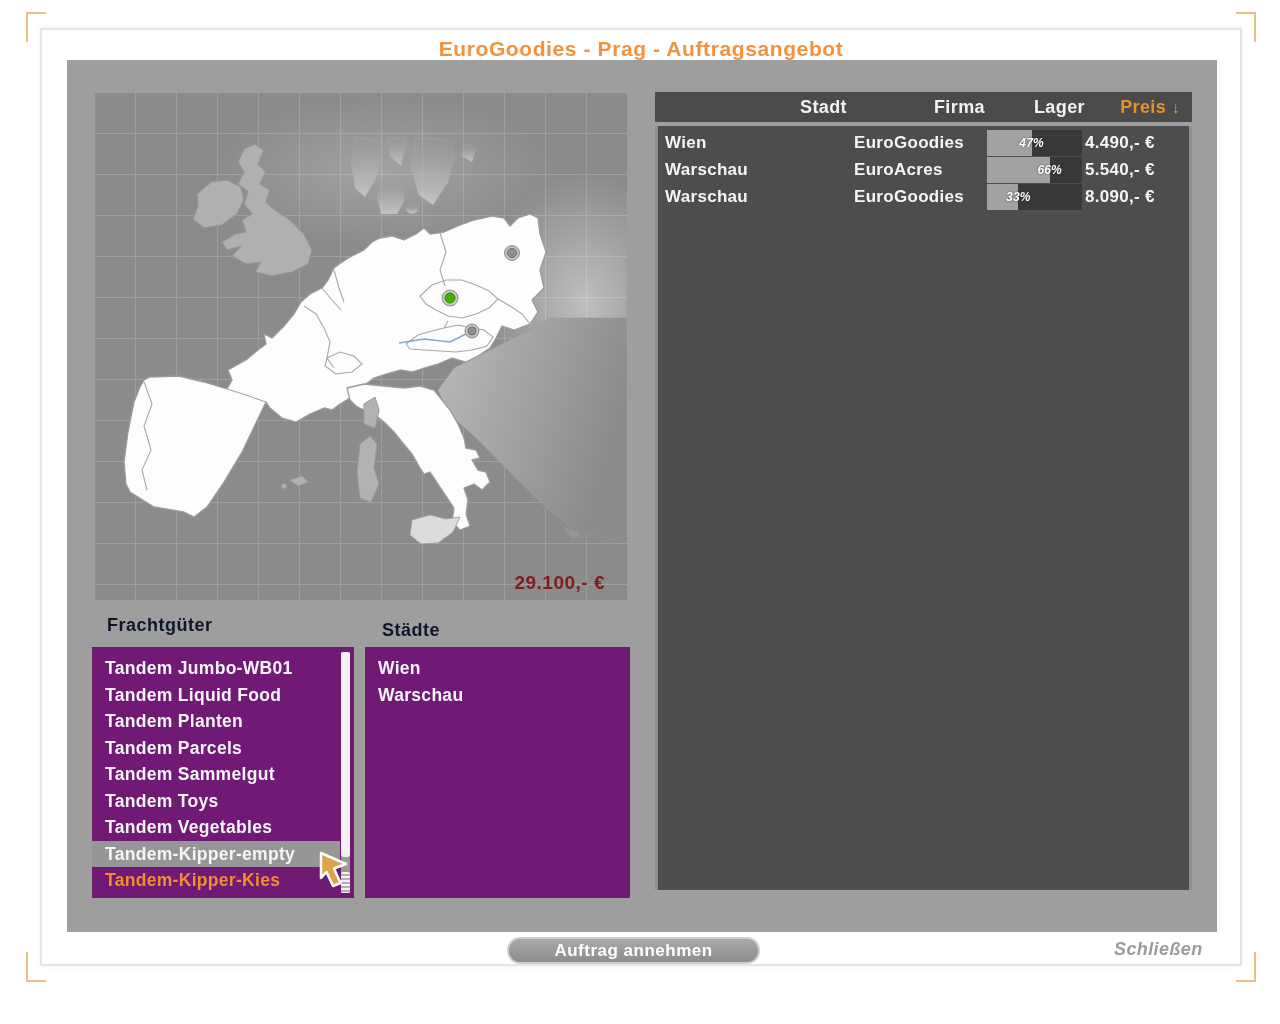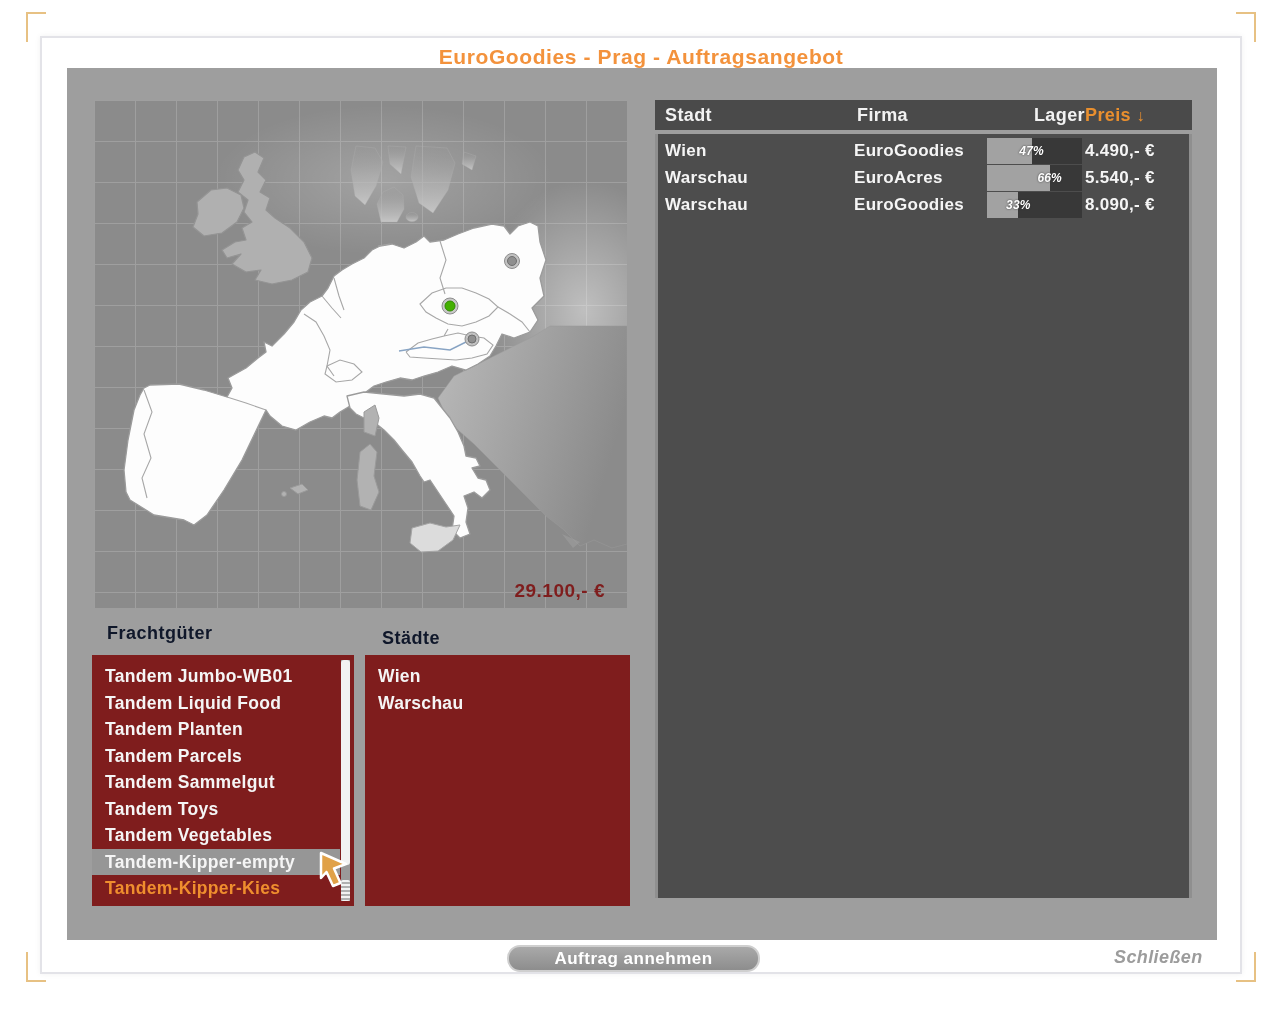--- a/index.html
+++ b/index.html
@@ -7,56 +7,56 @@
     font-family:"Liberation Sans", sans-serif; font-weight:700; }
 
   
   .bracket { position:absolute; width:20px; height:30px; }
   .bracket.tl { left:26px; top:12px;  border-left:2px solid #e7c183; border-top:2px solid #e7c183; }
   .bracket.tr { left:1236px; top:12px; border-right:2px solid #e7c183; border-top:2px solid #e7c183; }
   .bracket.bl { left:26px; top:952px; border-left:2px solid #e7c183; border-bottom:2px solid #e7c183; }
   .bracket.br { left:1236px; top:952px; border-right:2px solid #e7c183; border-bottom:2px solid #e7c183; }
 
   .dialog { position:absolute; left:40px; top:28px; width:1202px; height:938px;
-    background:#ffffff; border:2px solid #e3e3e8; box-shadow:0 0 6px rgba(0,0,0,.06);margin-top:8px; }
+    background:#ffffff; border:2px solid #e3e3e8; box-shadow:0 0 6px rgba(0,0,0,.06); }
 
   .title { position:absolute; left:0; top:7px; width:100%; text-align:center;
     color:#f3923c; font-size:21px; letter-spacing:.6px; }
 
   .panel { position:absolute; left:25px; top:30px; width:1150px; height:872px; background:#9e9e9e; }
 
   
   .map { position:absolute; left:27px; top:32px; width:533px; height:508px; overflow:hidden; }
   .map svg { display:block; }
   .map-price { position:absolute; right:22px; bottom:6px; color:#7f1d1d; font-size:19px; letter-spacing:.5px; }
 
   
   .offers { position:absolute; left:588px; top:32px; width:537px; }
   .t-head { display:grid; grid-template-columns:192px 138px 100px 1fr; align-items:center;
     height:30px; background:#4a4a4a; color:#f2f2f2; font-size:18px; letter-spacing:.4px; }
-  .t-head .h { padding-left:10px; }
+  .t-head .h { padding-left:10px;text-align:right; }
   .t-head .h.lager { text-align:right; padding-left:0; }
-  .t-head .h.preis { text-align:left; padding-right:12px; padding-left:0; color:#e98f2e; }
+  .t-head .h.preis { text-align:right; padding-right:12px; padding-left:0; color:#e98f2e; }
   .t-head .arrow { font-size:16px; }
   .t-body { margin-top:4px; height:764px; background:#4d4d4d;
     box-shadow:inset 3px 0 0 #8f8f8f, inset -3px 0 0 #8f8f8f; padding:3px 3px 0 3px; }
   .t-row { display:grid; grid-template-columns:189px 138px 100px 1fr; align-items:center;
     height:27px; color:#f5f5f5; font-size:17px; letter-spacing:.3px; cursor:default; }
   .t-row .c { padding-left:7px; white-space:nowrap; }
   .t-row .c.preis { text-align:left; padding-right:9px; padding-left:0; }
   .bar { position:relative; width:95px; height:26px; background:#383838; margin-left:2px;font-style:italic; }
   .bar-fill { height:100%; background:#a2a2a2; }
   .bar-label { position:absolute; top:50%; transform:translate(-50%,-50%);
     color:#ffffff; font-size:12px; letter-spacing:.2px; text-shadow:0 0 2px #333; }
 
   
   .list-label { position:absolute; color:#0f172a; font-size:18px; letter-spacing:.5px; }
   .label-freight { left:40px; top:555px; }
   .label-cities  { left:315px; top:560px; }
-  .listbox { position:absolute; top:587px; height:251px; background:#7f1d1d; padding-top:8px; }
+  .listbox { position:absolute; top:587px; height:251px; background:#701a75; padding-top:8px; }
   .box-freight { left:25px;  width:262px; }
   .box-cities  { left:298px; width:265px; }
   .list-item { height:26.5px; line-height:26.5px; padding-left:13px; color:#f5f5f5;
     font-size:17.5px; letter-spacing:.3px; white-space:nowrap; cursor:default; }
   .box-freight .list-item { width:248px; }
   .list-item[data-state="hover"] { background:#969696; }
   .list-item[data-state="selected"] { color:#ef8e2e; }
 
   .scrollbar { position:absolute; right:4px; top:5px; bottom:5px; width:9px; background:#9a9a9a; }
   .scroll-thumb { position:absolute; top:0; left:0; width:9px; height:205px; background:#f2f2f2; border-radius:3px; }

